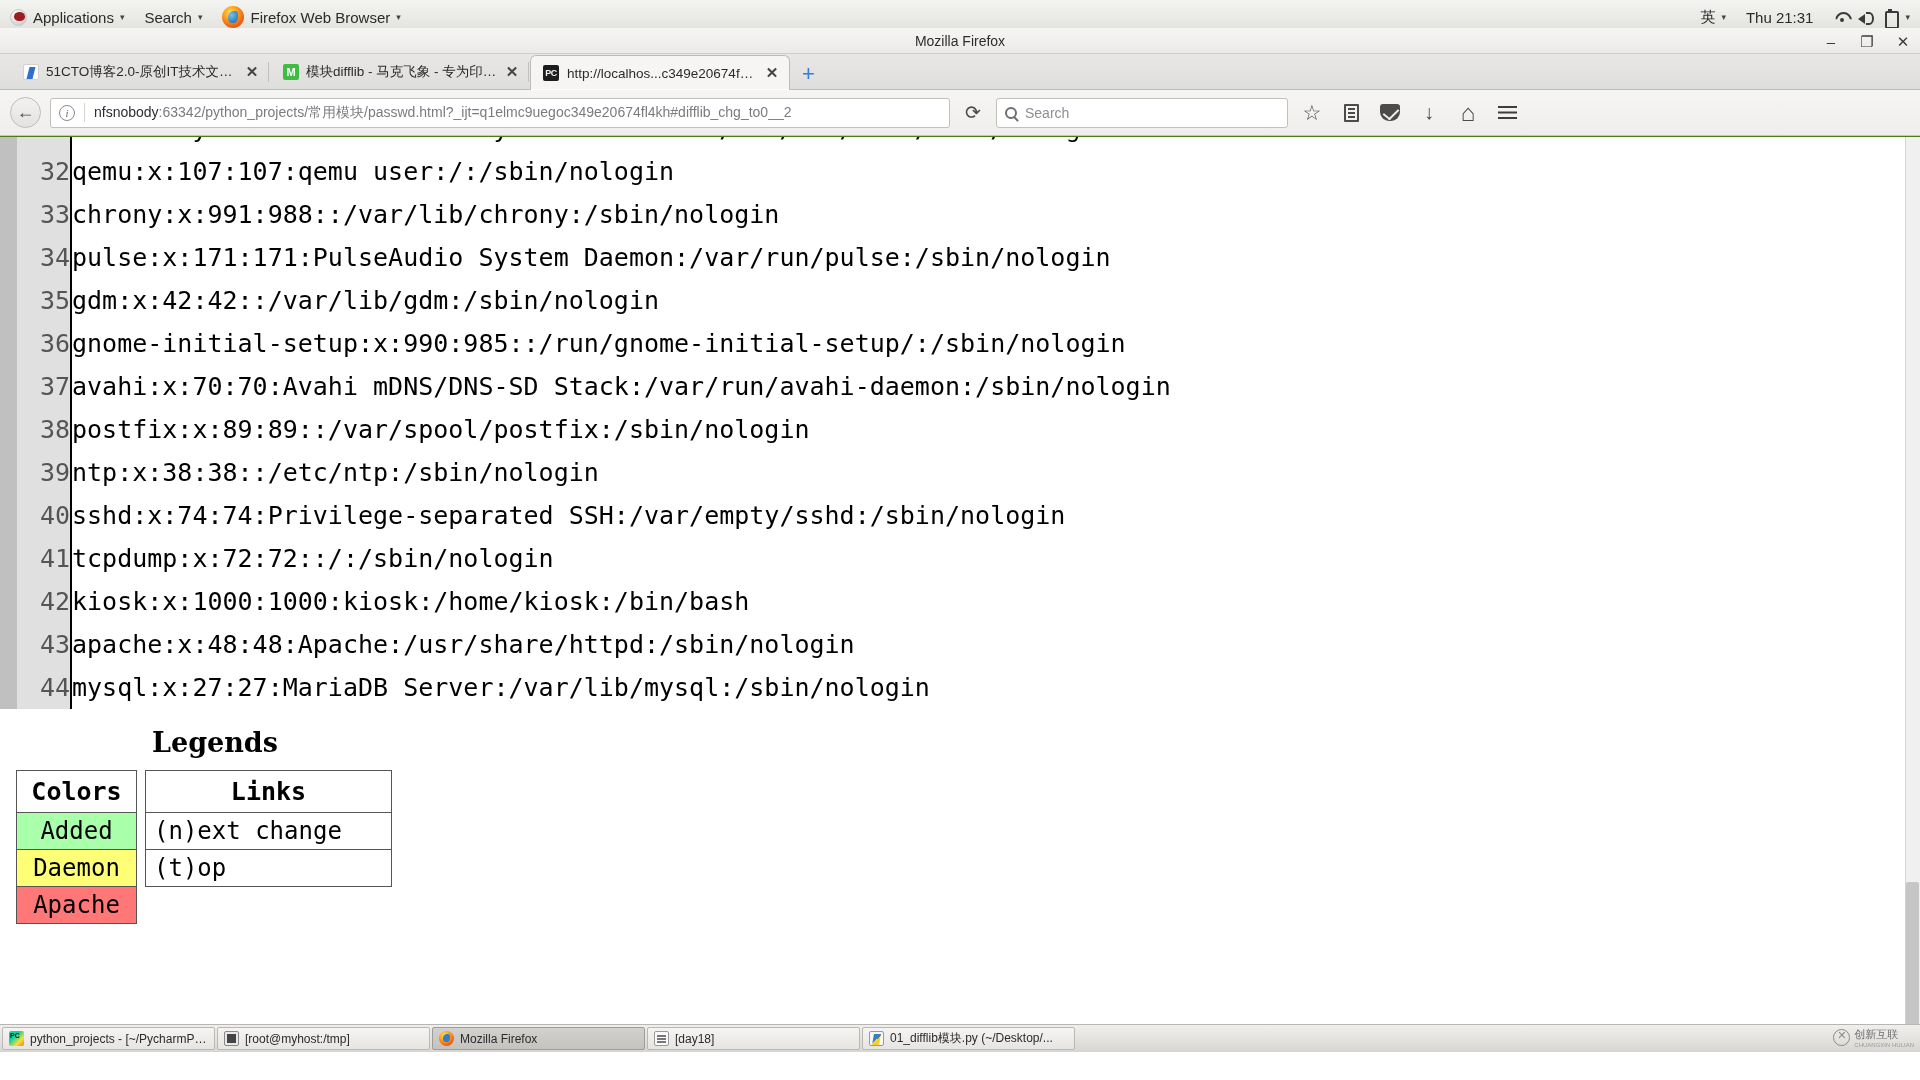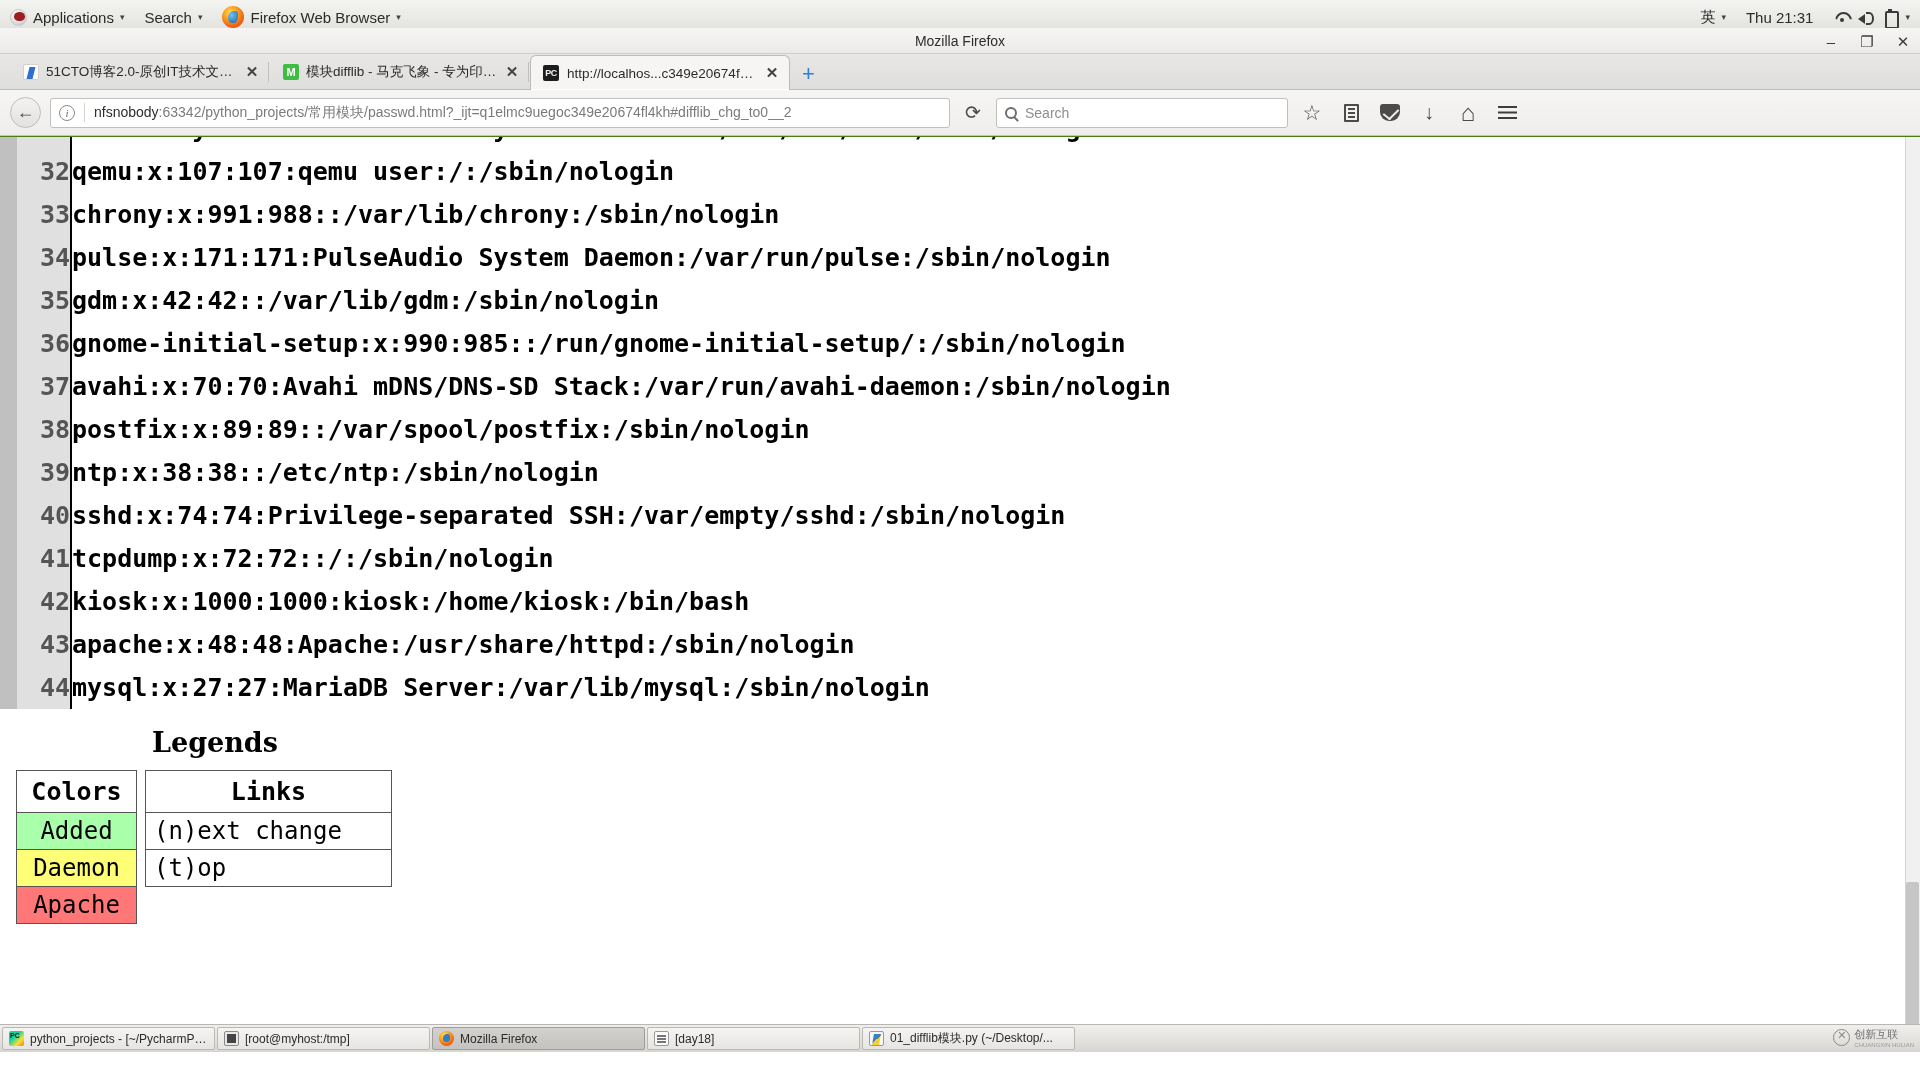--- a/index.html
+++ b/index.html
@@ -215,21 +215,21 @@
   }
 
   
   table.diff {
     border-collapse: collapse;
     font-family: "DejaVu Sans Mono", "Liberation Mono", monospace;
     font-size: 25px;
     line-height: 43px;
     white-space: pre;
   }
-  table.diff td { padding: 0; vertical-align: top; font-weight: bold; }
+  table.diff td { padding: 0; vertical-align: top; }
   td.diff_next {
     background-color: #c0c0c0;
     width: 17px;
   }
   td.diff_header {
     background-color: #e0e0e0;
     text-align: right;
     color: #555555;
     padding-right: 1px;
     border-right: 2px solid #000000;

